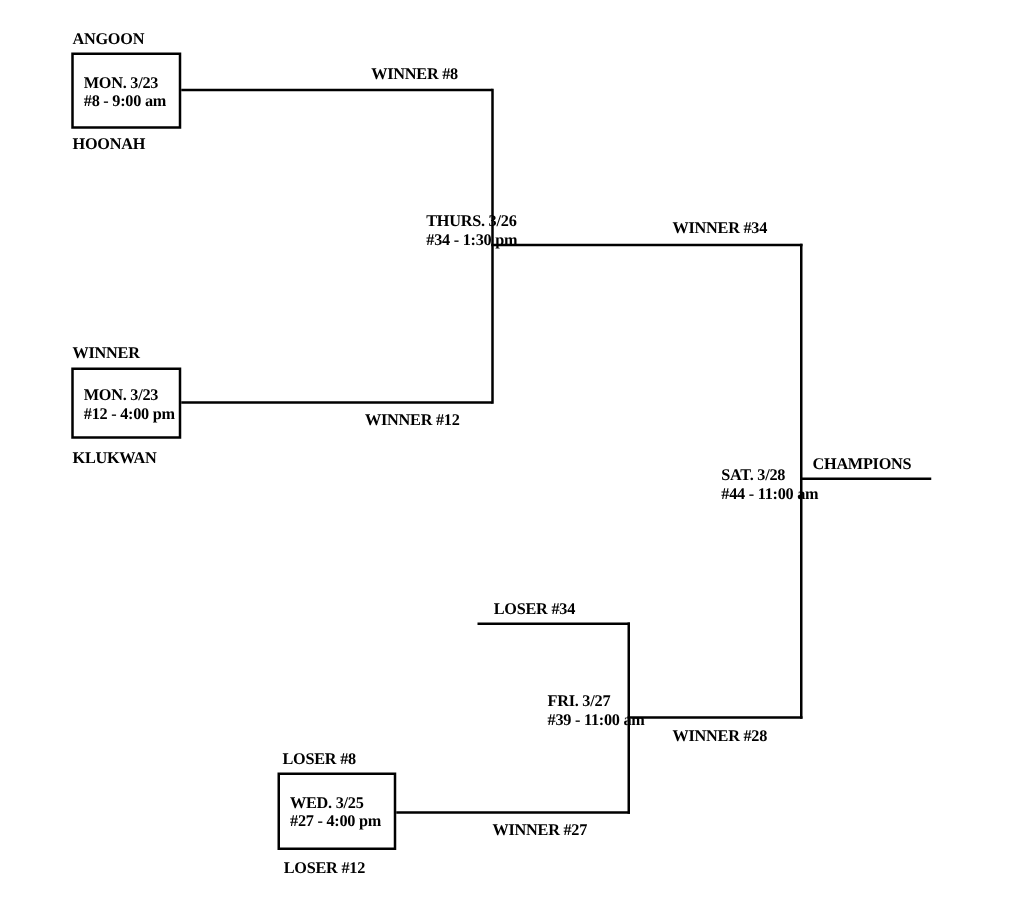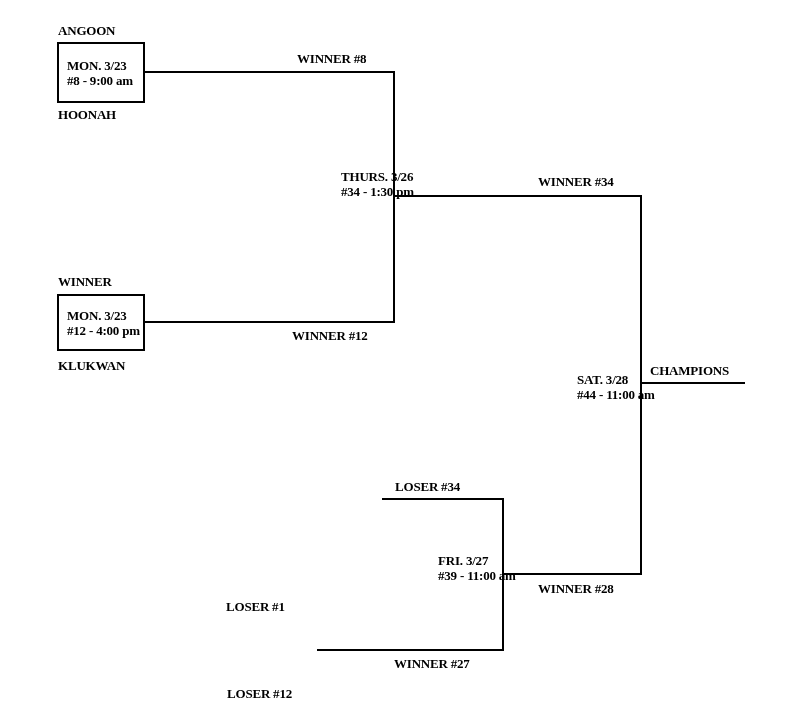--- a/index.html
+++ b/index.html
@@ -116,21 +116,25 @@
   <div class="vline" style="left:502px; top:498px; height:153px;"></div>
 
   <div class="sched" style="left:394px; top:553px;">
     <span>FRI. 3/27</span>
     <span>#39 - 11:00 am</span>
   </div>
 
   <div class="hline" style="left:502px; top:573px; width:140px;"></div>
   <div class="lbl" style="left:538px; top:582px;">WINNER #28</div>
 
-  <div class="lbl" style="left:226px; top:600px;">LOSER #1</div>
+  <div class="lbl" style="left:226px; top:600px;">LOSER #8</div>
 
+  <div class="mbox" style="left:222px; top:618px; width:95px; height:62px;">
+    <span>WED. 3/25</span>
+    <span>#27 - 4:00 pm</span>
+  </div>
 
   <div class="lbl" style="left:227px; top:687px;">LOSER #12</div>
 
   <div class="hline" style="left:317px; top:649px; width:187px;"></div>
   <div class="lbl" style="left:394px; top:657px;">WINNER #27</div>
 
 </div>
 
 </body></html>

